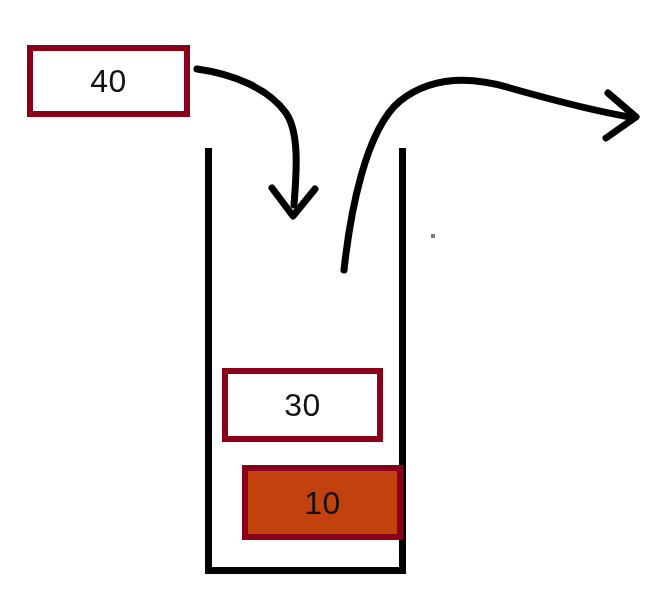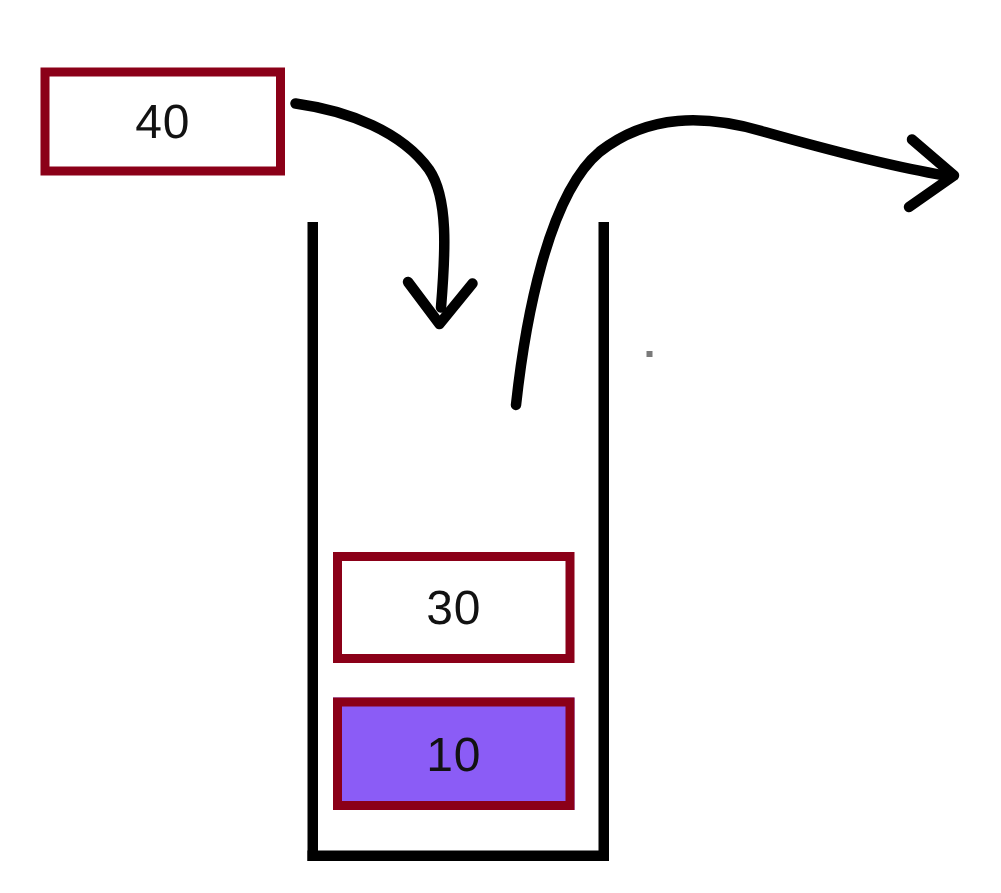--- a/index.html
+++ b/index.html
@@ -131,19 +131,19 @@
 
   <div class="value-box" id="box-incoming" style="border-color: rgb(139, 0, 24); background: rgb(255, 255, 255);">
     <span class="value-text">40</span>
   </div>
 
 
   <div class="value-box" id="box-middle" style="border-color: rgb(139, 0, 24); background: rgb(255, 255, 255);">
     <span class="value-text">30</span>
   </div>
 
-  <div class="value-box" id="box-bottom" style="border-color: rgb(139, 0, 24); background: #8b5cf6;">
+  <div class="value-box" id="box-bottom" style="border-color: rgb(139, 0, 24); background: #c2410c; margin-left: 20px;">
     <span class="value-text">10</span>
   </div>
 
   <div id="stray-dot" style="background: rgb(122, 122, 122);"></div>
 
 </div>
 
 </body></html>

